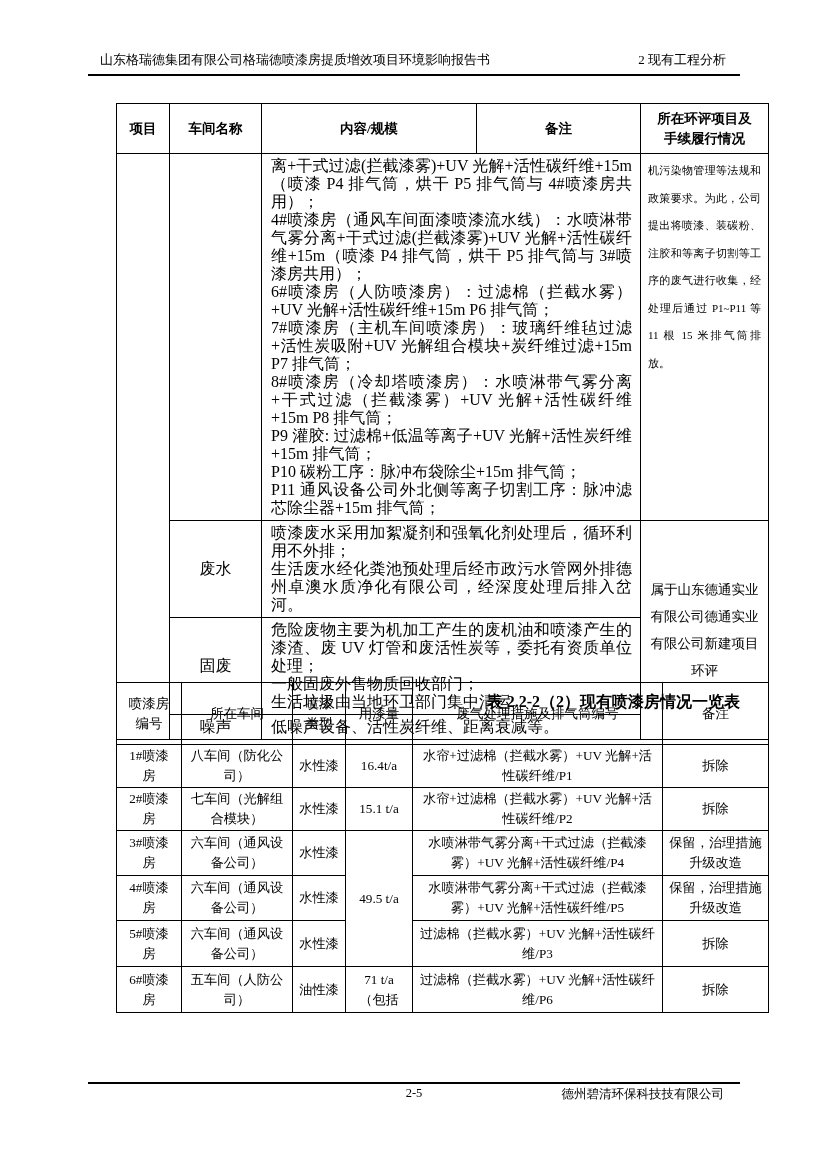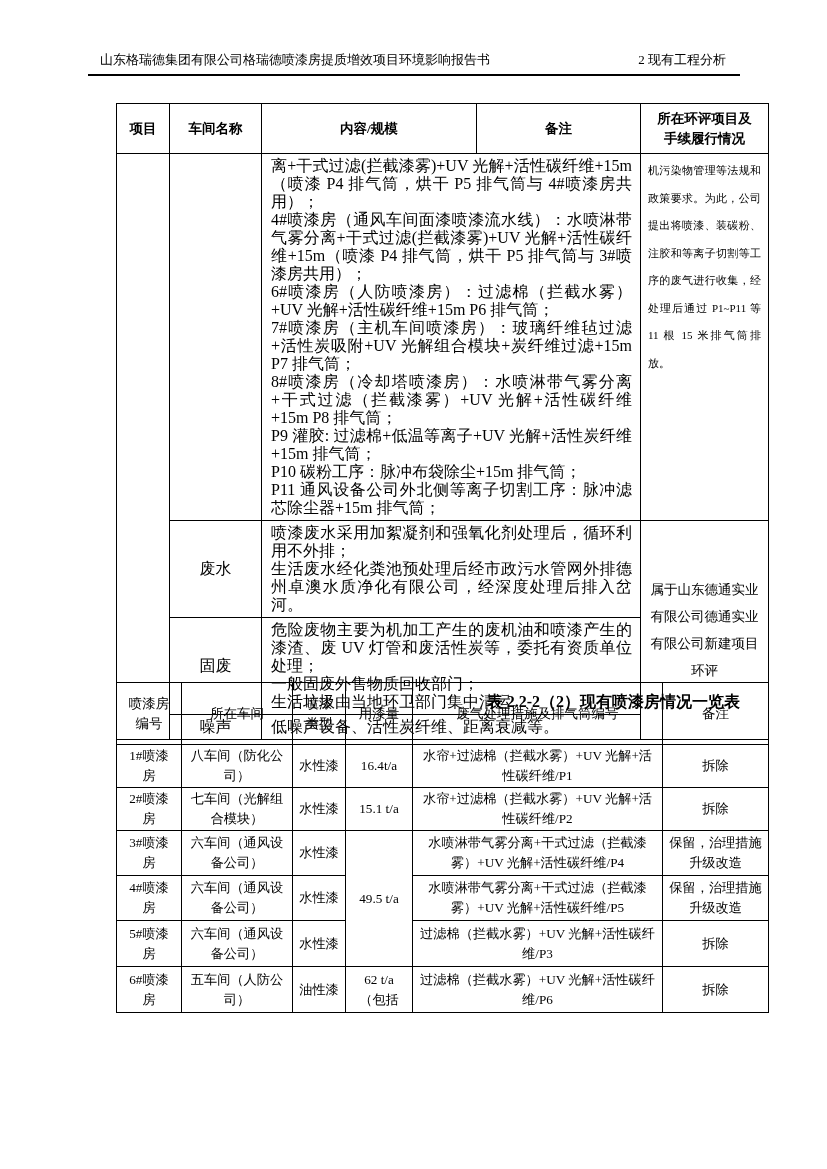--- a/index.html
+++ b/index.html
@@ -199,21 +199,25 @@
       <td>5#喷漆房</td>
       <td>六车间（通风设备公司）</td>
       <td>水性漆</td>
       <td>过滤棉（拦截水雾）+UV 光解+活性碳纤维/P3</td>
       <td>拆除</td>
     </tr>
     <tr style="height:46px">
       <td>6#喷漆房</td>
       <td>五车间（人防公司）</td>
       <td>油性漆</td>
-      <td>62 t/a（包括</td>
+      <td>71 t/a（包括</td>
       <td>过滤棉（拦截水雾）+UV 光解+活性碳纤维/P6</td>
       <td>拆除</td>
     </tr>
   </tbody>
     </table>
 
+  <div class="doc-footer">
+    <span class="pageno">2-5</span>
+    <span class="company">德州碧清环保科技技有限公司</span>
+  </div>
 
 </div>
 
 </body></html>

